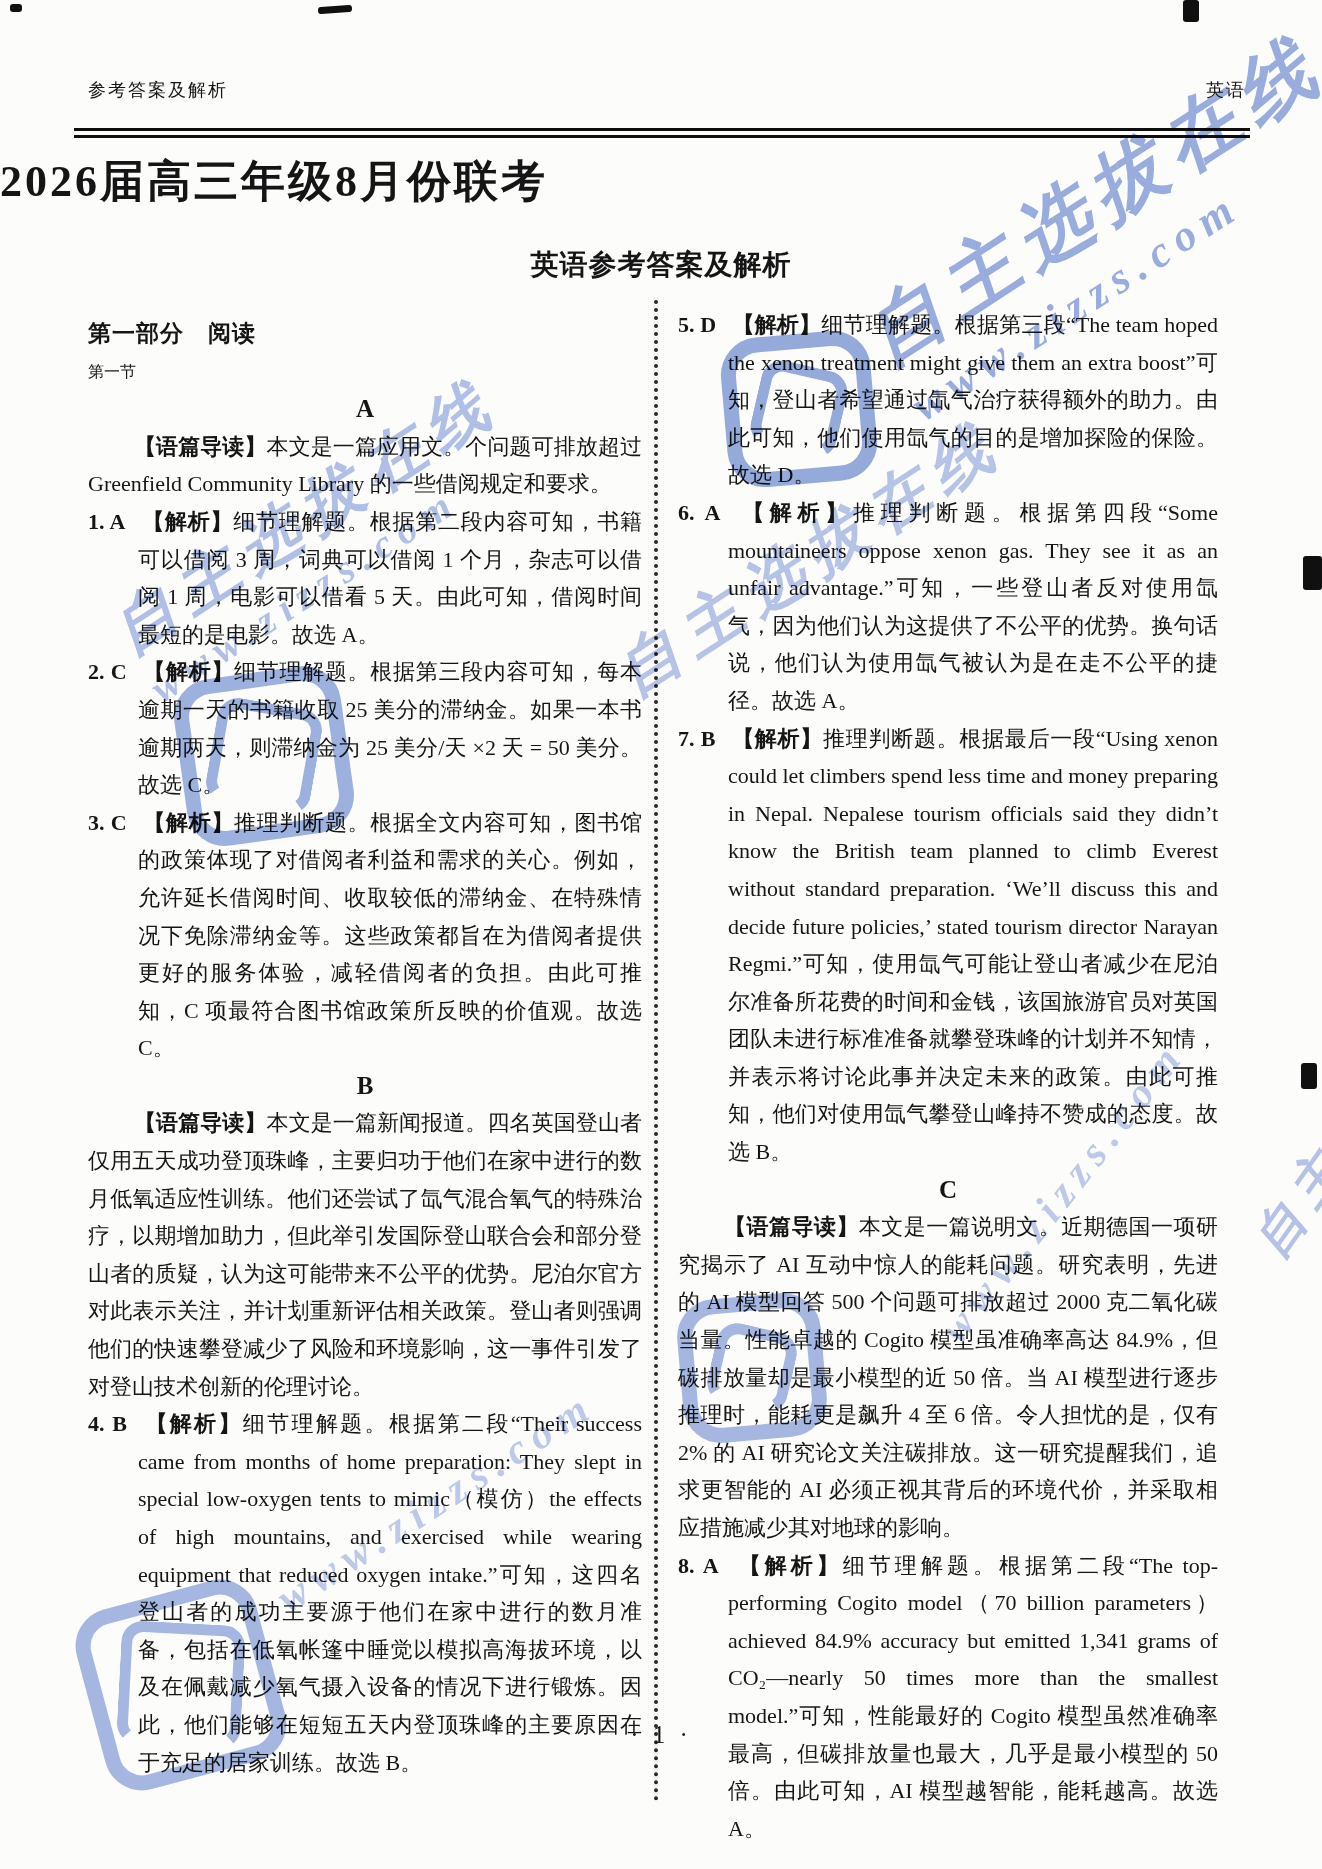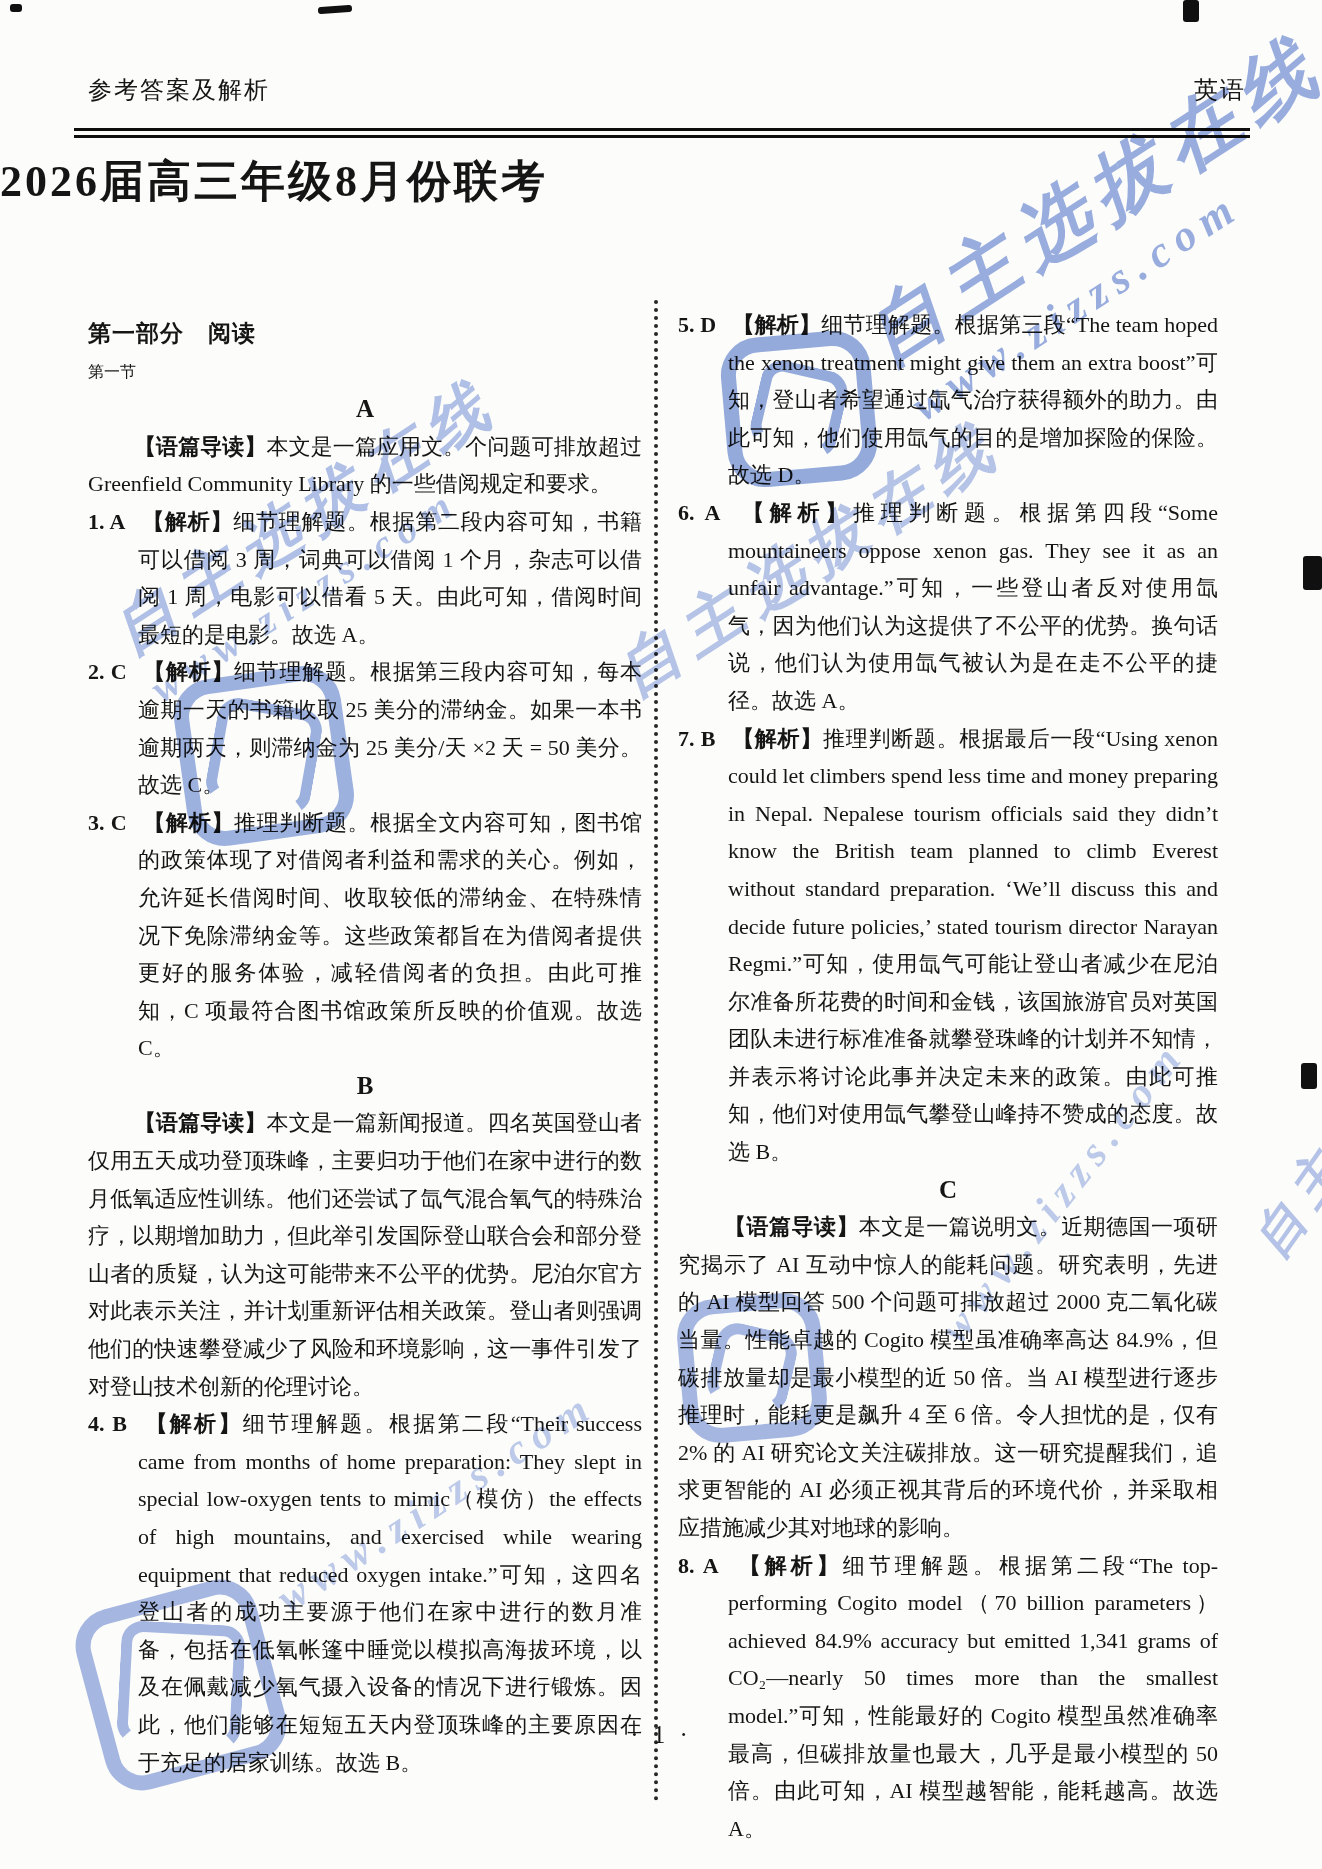--- a/index.html
+++ b/index.html
@@ -6,21 +6,21 @@
   .page{
     position:relative;
     width:1322px;height:1869px;
     margin:0 auto;
     background:#fcfcfa;
     overflow:hidden;
     font-family:"Liberation Serif","DejaVu Serif",serif;
     color:#151515;
   }
   
-  .hdr{position:absolute;left:88px;right:76px;top:68px;height:44px;line-height:44px;font-size:24px;text-align:center;}
+  .hdr{position:absolute;left:88px;right:76px;top:68px;height:44px;line-height:44px;font-size:18px;text-align:center;}
   .hdr .hl{float:left;letter-spacing:2px;}
   .hdr .hr{float:right;letter-spacing:2px;}
   .rule{position:absolute;left:74px;top:128px;width:1176px;height:4px;
         border-top:3px solid #0e0e0e;border-bottom:3px solid #0e0e0e;}
   .title{position:absolute;left:0;top:152px;width:100%;text-align:left;
          font-size:44px;font-weight:700;letter-spacing:3px;}
   .subtitle{position:absolute;left:0;top:246px;width:100%;text-align:center;
             font-size:28px;font-weight:700;letter-spacing:1px;}
   
   .divider{position:absolute;left:654px;top:300px;height:1502px;width:0;
@@ -79,20 +79,21 @@
   <div class="artifact art-4"></div>
   <div class="artifact art-5"></div>
 
   <div class="hdr">
     <span class="hl">参考答案及解析</span>
     <span class="hr">英语</span>
   </div>
   <div class="rule"></div>
 
   <div class="title">2026届高三年级8月份联考</div>
+  <div class="subtitle">英语参考答案及解析</div>
 
   <div class="divider"></div>
 
   <div class="col col-left">
     <p class="part-heading">第一部分　阅读</p>
     <p class="section-heading">第一节</p>
 
     <p class="passage-label">A</p>
     <p class="intro"><span class="tag">【语篇导读】</span><span>本文是一篇应用文。个问题可排放超过 Greenfield Community Library 的一些借阅规定和要求。</span></p>
 

